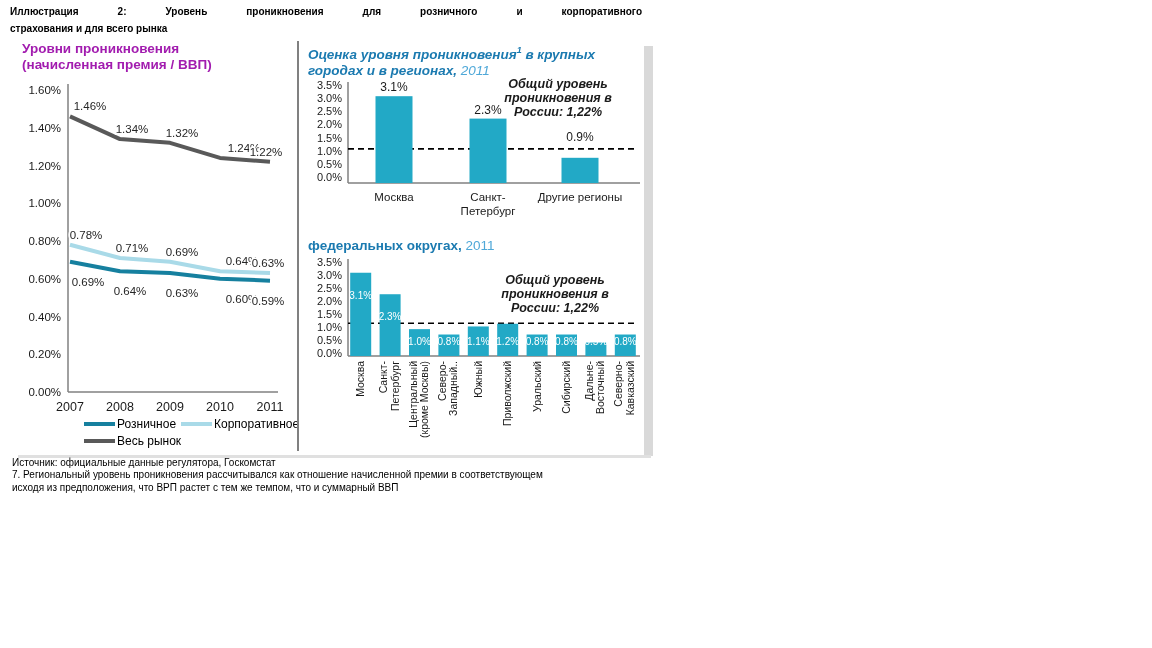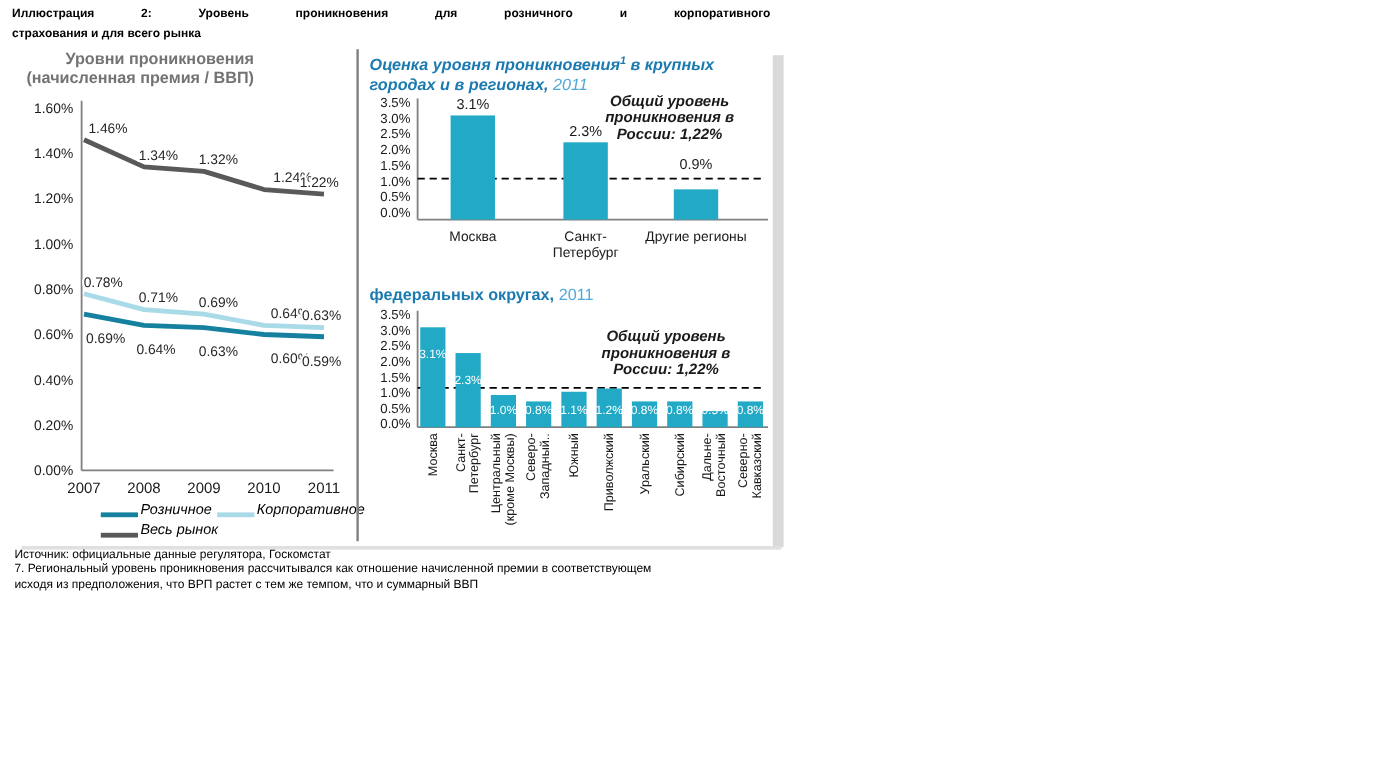--- a/index.html
+++ b/index.html
@@ -10,21 +10,21 @@
   .figure{position:absolute;left:10px;top:38px;width:645px;height:420px;}
   .shadow-right{position:absolute;left:634px;top:8px;width:9px;height:410px;background:#d9d9d9;}
   .shadow-bottom{position:absolute;left:8px;top:417px;width:633px;height:3px;background:#e0e0e0;}
   .panel-left{position:absolute;left:0;top:0;width:288px;height:417px;}
   .panel-left .hd{position:absolute;left:12px;top:3px;}
   .hd{font-size:13.5px;font-weight:bold;line-height:16px;}
   .hd .year{font-weight:normal;}
   .sup{font-size:9px;}
   .line-svg{position:absolute;left:0;top:42px;}
   .legend{position:absolute;left:74px;top:379px;display:grid;grid-template-columns:97px auto;row-gap:3px;font-size:12px;}
-  .lg-item{display:flex;align-items:flex-end;white-space:nowrap;font-style:italic;}
+  .lg-item{display:flex;align-items:center;white-space:nowrap;}
   .sw{width:31px;height:4px;display:inline-block;margin-right:2px;flex:0 0 31px;}
   .divider{position:absolute;left:287px;top:3px;width:1.5px;height:410px;background:#808080;}
   .panel-rt{position:absolute;left:298px;top:4px;width:342px;height:176px;}
   .panel-rt svg{position:absolute;left:0;top:36px;}
   .panel-rb{position:absolute;left:298px;top:182px;width:342px;height:240px;}
   .panel-rb .hd{position:absolute;left:0;top:2px;}
   .panel-rb svg{position:absolute;left:0;top:34px;}
   .footer{position:absolute;left:12px;top:457px;font-size:10px;line-height:12.4px;white-space:nowrap;}
   svg text{font-family:"Liberation Sans",sans-serif;}
 </style>
@@ -36,21 +36,21 @@
   <div class="doc-title">
     <div class="t1">Иллюстрация 2: Уровень проникновения для розничного и корпоративного</div>
     <div class="t2">страхования и для всего рынка</div>
   </div>
 
   <div class="figure">
     <div class="shadow-right"></div>
     <div class="shadow-bottom"></div>
 
     <div class="panel-left">
-      <div class="hd" style="color: #737373; text-align: right;">
+      <div class="hd" style="color: #a21caf;">
         <div>Уровни проникновения</div>
         <div>(начисленная премия / ВВП)</div>
       </div>
       <svg class="line-svg" width="288" height="340" viewBox="0 0 288 340">
           <text x="51" y="14" text-anchor="end" font-size="11.5" fill="#1A1A1A">1.60%</text>
           <text x="51" y="51.75" text-anchor="end" font-size="11.5" fill="#1A1A1A">1.40%</text>
           <text x="51" y="89.5" text-anchor="end" font-size="11.5" fill="#1A1A1A">1.20%</text>
           <text x="51" y="127.25" text-anchor="end" font-size="11.5" fill="#1A1A1A">1.00%</text>
           <text x="51" y="165" text-anchor="end" font-size="11.5" fill="#1A1A1A">0.80%</text>
           <text x="51" y="202.75" text-anchor="end" font-size="11.5" fill="#1A1A1A">0.60%</text>

